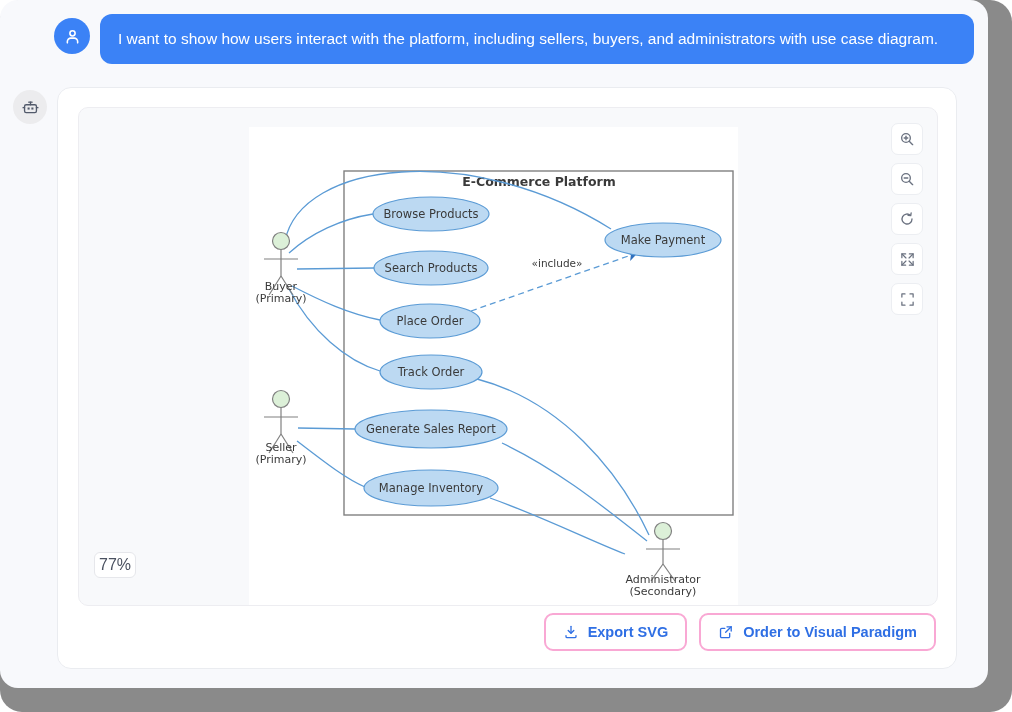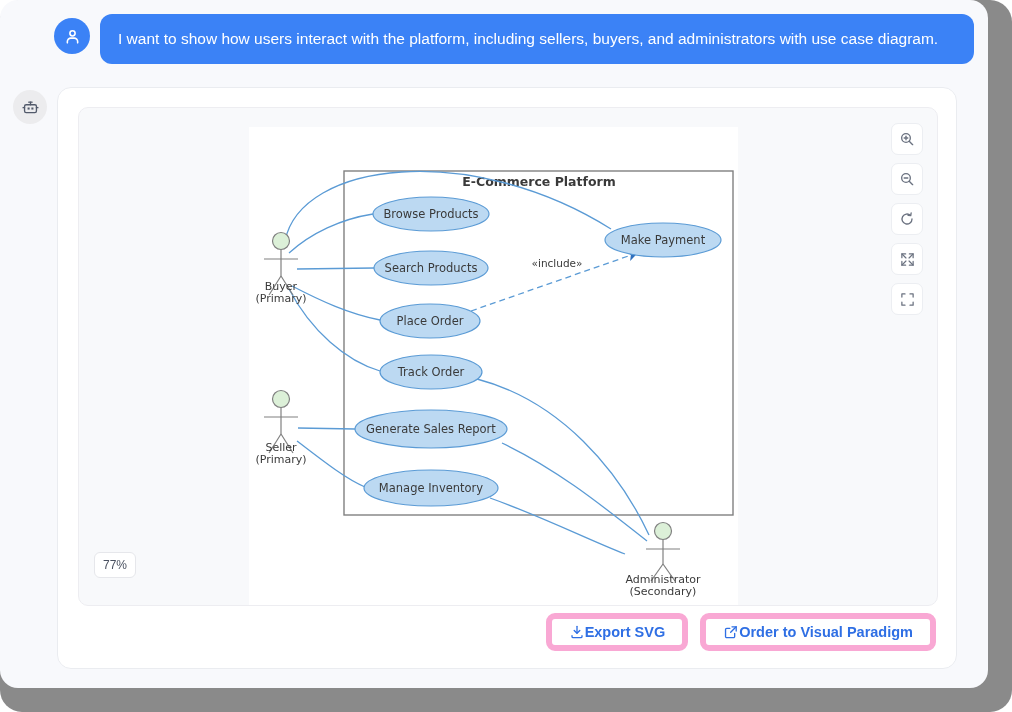--- a/index.html
+++ b/index.html
@@ -74,21 +74,21 @@
     width: 489px; height: 478px;
     background: #ffffff;
   }
   
   #zoom-badge {
     position: absolute; left: 15px; top: 444px;
     width: 42px; height: 26px;
     background: #ffffff;
     border: 1px solid #e6e7eb;
     border-radius: 6px;
-    font-size: 12px; color: #4a5160;
+    font-size: 16px; color: #4a5160;
     display: flex; align-items: center; justify-content: center;
   }
   
   #diagram-toolbar {
     position: absolute; right: 14px; top: 15px;
     display: flex; flex-direction: column; gap: 8px;
   }
   .tool-btn {
     width: 32px; height: 32px;
     background: #ffffff;
@@ -98,23 +98,23 @@
     cursor: pointer;
   }
   
   #card-actions {
     position: absolute; right: 20px; bottom: 17px;
     display: flex; gap: 12px;
   }
   .action-btn {
     height: 38px;
     background: #ffffff;
-    border: 6px solid #f9a8d4;
+    border: 2px solid #f9a8d4;
     border-radius: 9px;
-    display: flex; align-items: center; 
+    display: flex; align-items: center; gap: 9px;
     padding: 0 17px;
     color: #2f6fe4;
     font-size: 14.5px;
     font-weight: 600;
     cursor: pointer;
     white-space: nowrap;
   }
   svg { display: block; }
   .uml-label {
     font-family: "DejaVu Sans", sans-serif;

